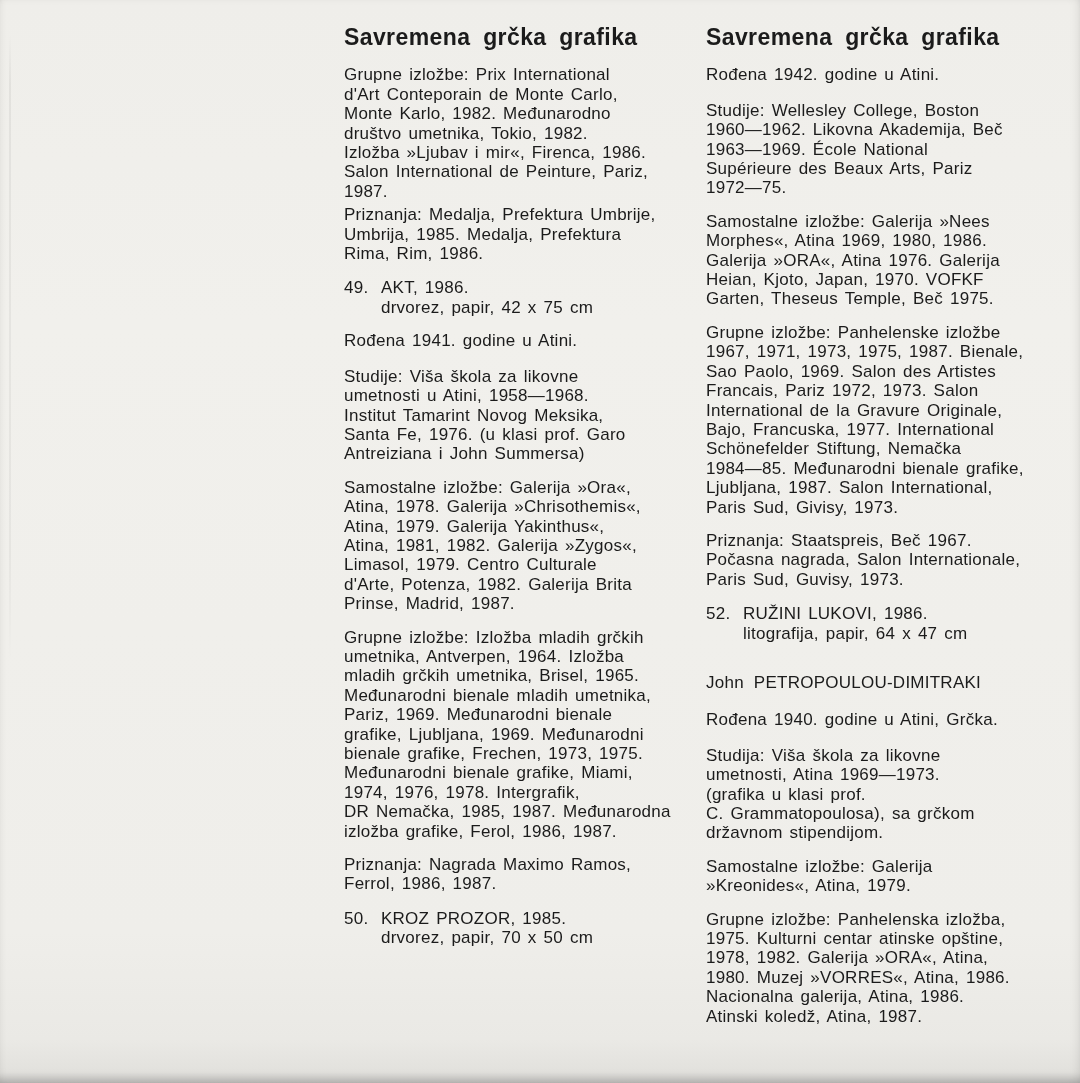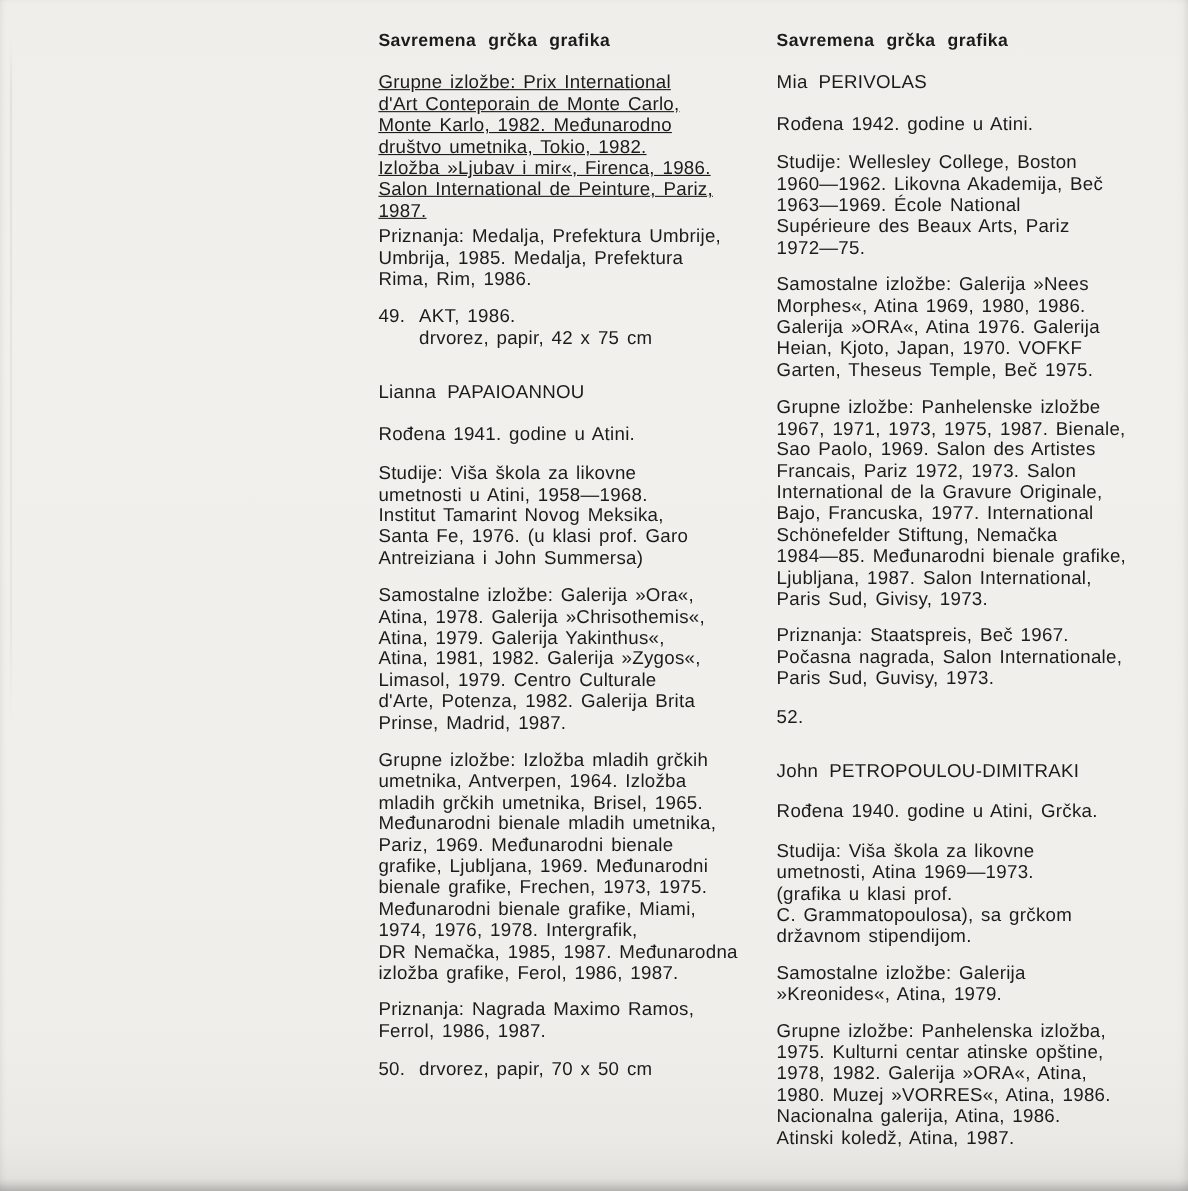--- a/index.html
+++ b/index.html
@@ -41,31 +41,31 @@
     width: 352px;
     font-size: 17px;
     line-height: 19.4px;
     letter-spacing: 0.25px;
     word-spacing: 2px;
   }
   .col-left  { left: 344px; }
   .col-right { left: 706px; }
 
   .running-head {
-    font-size: 16px;
+    font-size: 23px;
     font-weight: 700;
     letter-spacing: 0.4px;
     word-spacing: 6px;
     margin: 0 0 18px 0;
   }
   .para {
     white-space: pre-line;
     margin: 0 0 14px 0;
   }
-  .para-tight { margin-bottom: 4px; text-decoration: underline; }
+  .para-tight { margin-bottom: 4px; }
   .artist-name {
     margin: 30px 0 18px 0;
     word-spacing: 5px;
   }
   .artist-name.first { margin-top: 0; }
   .born { margin-bottom: 16px; }
 
   .entry {
     display: flex;
     margin: 15px 0 14px 0;
@@ -99,21 +99,20 @@
 Rima, Rim, 1986.</p>
 
     <div class="entry">
       <span class="num">49.</span>
       <span class="entry-body">
         <span class="entry-title" style="display:block">AKT, 1986.</span>
         <span class="entry-medium" style="display:block">drvorez, papir, 42 x 75 cm</span>
       </span>
     </div>
 
-    <div class="artist-name">Lianna PAPAIOANNOU</div>
     <p class="para born">Rođena 1941. godine u Atini.</p>
     <p class="para">Studije: Viša škola za likovne
 umetnosti u Atini, 1958—1968.
 Institut Tamarint Novog Meksika,
 Santa Fe, 1976. (u klasi prof. Garo
 Antreiziana i John Summersa)</p>
     <p class="para">Samostalne izložbe: Galerija »Ora«,
 Atina, 1978. Galerija »Chrisothemis«,
 Atina, 1979. Galerija Yakinthus«,
 Atina, 1981, 1982. Galerija »Zygos«,
@@ -130,30 +129,30 @@
 Međunarodni bienale grafike, Miami,
 1974, 1976, 1978. Intergrafik,
 DR Nemačka, 1985, 1987. Međunarodna
 izložba grafike, Ferol, 1986, 1987.</p>
     <p class="para">Priznanja: Nagrada Maximo Ramos,
 Ferrol, 1986, 1987.</p>
 
     <div class="entry">
       <span class="num">50.</span>
       <span class="entry-body">
+        <span class="entry-title" style="display:block">KROZ PROZOR, 1985.</span>
         <span class="entry-medium" style="display:block">drvorez, papir, 70 x 50 cm</span>
       </span>
     </div>
 
   </div>
 
   <div class="col col-right">
     <div class="running-head">Savremena grčka grafika</div>
 
-    <div class="artist-name first">Mia PERIVOLAS</div>
     <p class="para born">Rođena 1942. godine u Atini.</p>
     <p class="para">Studije: Wellesley College, Boston
 1960—1962. Likovna Akademija, Beč
 1963—1969. École National
 Supérieure des Beaux Arts, Pariz
 1972—75.</p>
     <p class="para">Samostalne izložbe: Galerija »Nees
 Morphes«, Atina 1969, 1980, 1986.
 Galerija »ORA«, Atina 1976. Galerija
 Heian, Kjoto, Japan, 1970. VOFKF
@@ -167,20 +166,24 @@
 Schönefelder Stiftung, Nemačka
 1984—85. Međunarodni bienale grafike,
 Ljubljana, 1987. Salon International,
 Paris Sud, Givisy, 1973.</p>
     <p class="para">Priznanja: Staatspreis, Beč 1967.
 Počasna nagrada, Salon Internationale,
 Paris Sud, Guvisy, 1973.</p>
 
     <div class="entry">
       <span class="num">52.</span>
+      <span class="entry-body">
+        <span class="entry-title" style="display:block">RUŽINI LUKOVI, 1986.</span>
+        <span class="entry-medium" style="display:block">litografija, papir, 64 x 47 cm</span>
+      </span>
     </div>
 
     <div class="artist-name">John PETROPOULOU-DIMITRAKI</div>
     <p class="para born">Rođena 1940. godine u Atini, Grčka.</p>
     <p class="para">Studija: Viša škola za likovne
 umetnosti, Atina 1969—1973.
 (grafika u klasi prof.
 C. Grammatopoulosa), sa grčkom
 državnom stipendijom.</p>
     <p class="para">Samostalne izložbe: Galerija

